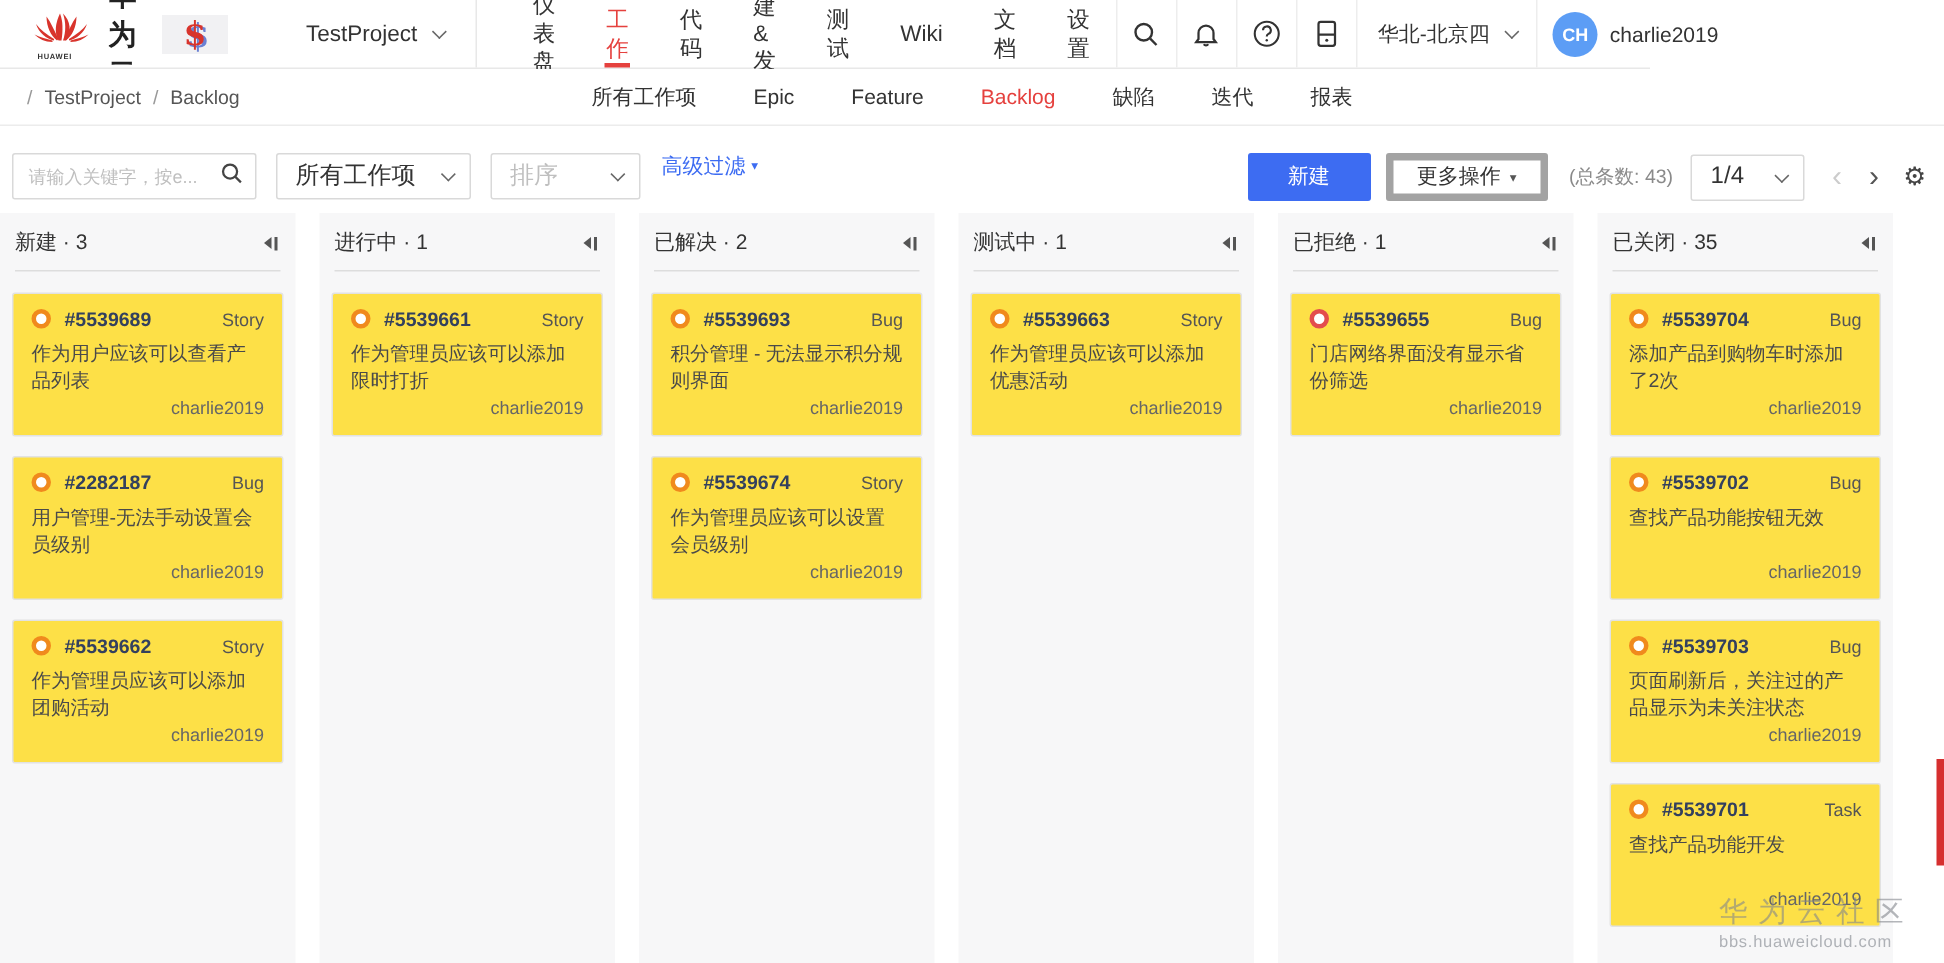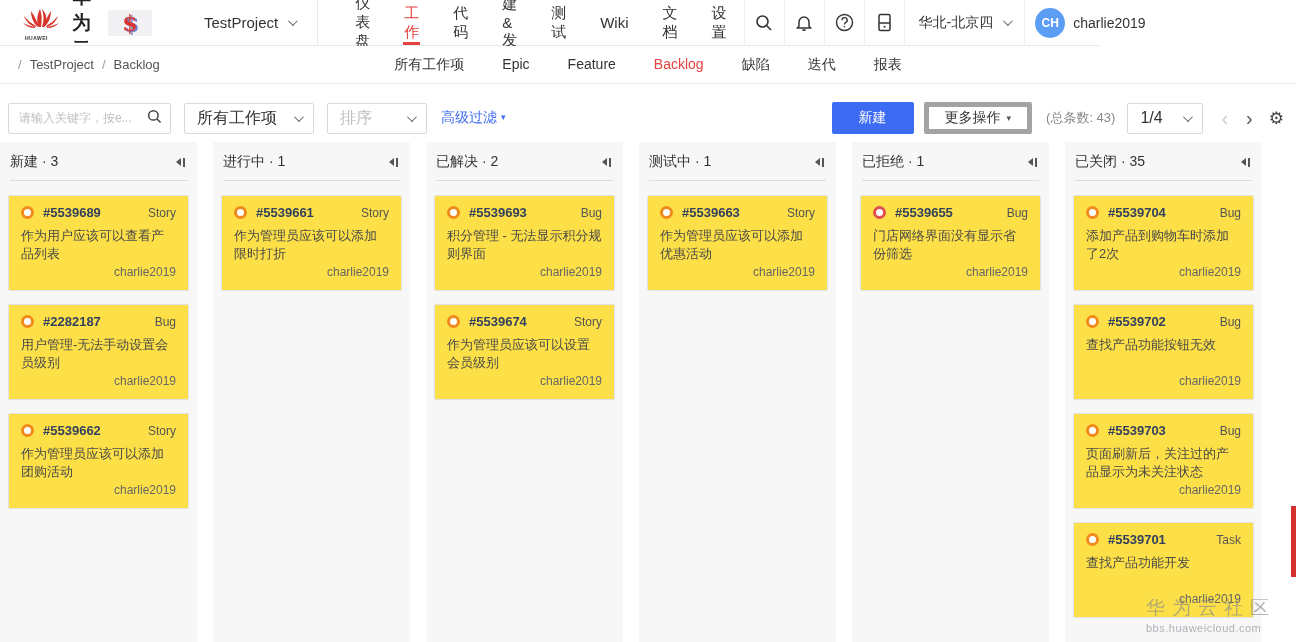--- a/index.html
+++ b/index.html
@@ -43,21 +43,21 @@
     position:absolute; top:46px; left:0; width:1296px; height:38px; background:#fff;
     border-bottom:1px solid #ececec; display:flex; align-items:center; justify-content:center;
   }
   .breadcrumb { position:absolute; left:10px; top:0; height:100%; display:flex; align-items:center; font-size:13px; color:#555; }
   .breadcrumb .sep { color:#999; margin:0 8px; }
   .tabs { display:flex; gap:38px; }
   .tab { font-size:14px; color:#333; cursor:pointer; }
   .tab.active { color:#e5413e; }
   
   .toolbar { position:absolute; top:84px; left:0; width:1296px; height:58px; background:#fff; }
-  .toolbar-row { position:absolute; top:18px; left:8px; right:12px; display:flex; align-items:center; }
+  .toolbar-row { position:absolute; top:18px; left:8px; right:12px; display:flex; align-items:flex-start; }
   .searchbox { width:163px; height:31px; border:1px solid #d9d9d9; border-radius:2px; display:flex; align-items:center; background:#fff; }
   .searchbox input { flex:1; border:0; outline:none; font-size:12px; color:#333; padding:0 4px 0 10px; min-width:0; background:transparent; font-family:inherit; }
   .searchbox input::placeholder { color:#bfbfbf; }
   .searchbox .s-icon { padding-right:8px; cursor:pointer; }
   .selectbox { height:31px; border:1px solid #d9d9d9; border-radius:2px; background:#fff; display:flex; align-items:center; justify-content:space-between; padding:0 12px; font-size:16px; color:#333; margin-left:13px; cursor:pointer; }
   .selectbox.placeholder { color:#bfbfbf; }
   .sel-filter { width:130px; }
   .sel-sort { width:100px; }
   .sel-page { width:76px; margin-left:12px; }
   .adv-filter { margin-left:14px; font-size:14px; color:#3d6cf2; cursor:pointer; }

